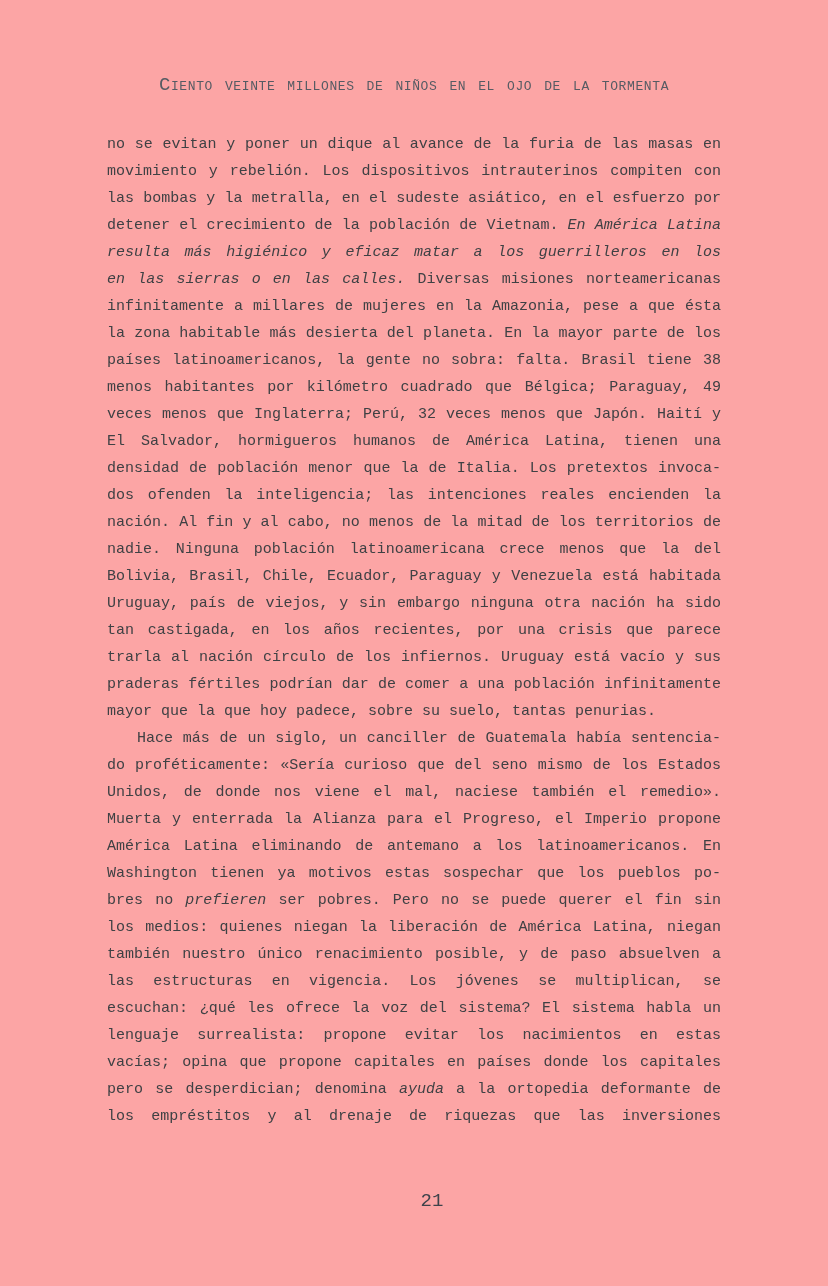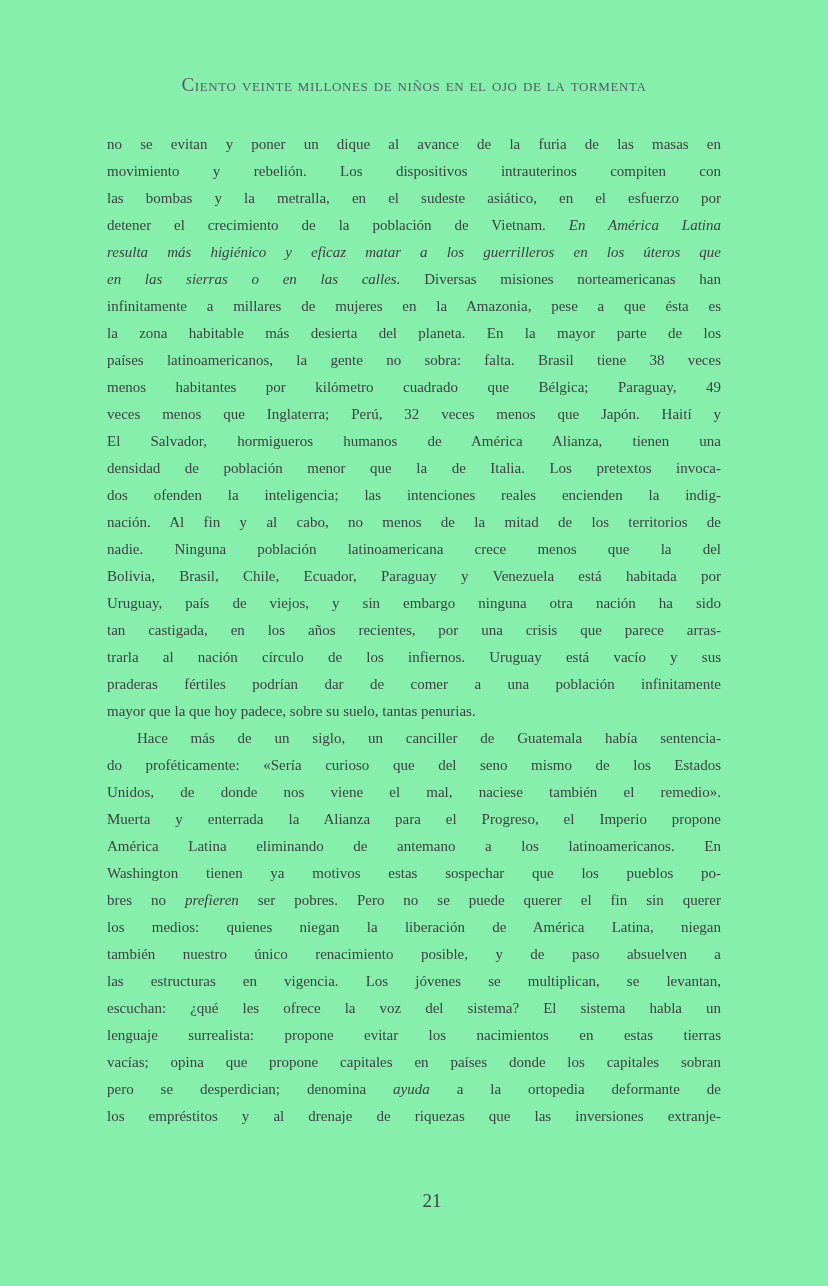--- a/index.html
+++ b/index.html
@@ -63,36 +63,36 @@
     left: 18px;
     width: 828px;
     text-align: center;
     font-size: 19px;
     color: #3f434b;
   }
 </style>
 </head>
 <body>
 
-<div class="page" style="background: #86efac;">
+<div class="page" style="background: #fca5a5; font-family: Liberation Mono, monospace;">
   <div class="running-header" style="color: rgb(86, 91, 99);">Ciento veinte millones de niños en el ojo de la tormenta</div>
 
   <div class="body-text" id="body-text" style="color: rgb(63, 65, 68);">
       <div class="line"><span>no se evitan y poner un dique al avance de la furia de las masas en</span></div>
       <div class="line"><span>movimiento y rebelión. Los dispositivos intrauterinos compiten con</span></div>
       <div class="line"><span>las bombas y la metralla, en el sudeste asiático, en el esfuerzo por</span></div>
       <div class="line"><span>detener el crecimiento de la población de Vietnam. </span><span class="italic">En América Latina</span></div>
       <div class="line"><span class="italic">resulta más higiénico y eficaz matar a los guerrilleros en los úteros que</span></div>
       <div class="line"><span class="italic">en las sierras o en las calles. </span><span>Diversas misiones norteamericanas han</span></div>
       <div class="line"><span>infinitamente a millares de mujeres en la Amazonia, pese a que ésta es</span></div>
       <div class="line"><span>la zona habitable más desierta del planeta. En la mayor parte de los</span></div>
       <div class="line"><span>países latinoamericanos, la gente no sobra: falta. Brasil tiene 38 veces</span></div>
       <div class="line"><span>menos habitantes por kilómetro cuadrado que Bélgica; Paraguay, 49</span></div>
       <div class="line"><span>veces menos que Inglaterra; Perú, 32 veces menos que Japón. Haití y</span></div>
-      <div class="line"><span>El Salvador, hormigueros humanos de América Alianza, tienen una</span></div>
+      <div class="line"><span>El Salvador, hormigueros humanos de América Latina, tienen una</span></div>
       <div class="line"><span>densidad de población menor que la de Italia. Los pretextos invoca-</span></div>
       <div class="line"><span>dos ofenden la inteligencia; las intenciones reales encienden la indig-</span></div>
       <div class="line"><span>nación. Al fin y al cabo, no menos de la mitad de los territorios de</span></div>
       <div class="line"><span>nadie. Ninguna población latinoamericana crece menos que la del</span></div>
       <div class="line"><span>Bolivia, Brasil, Chile, Ecuador, Paraguay y Venezuela está habitada por</span></div>
       <div class="line"><span>Uruguay, país de viejos, y sin embargo ninguna otra nación ha sido</span></div>
       <div class="line"><span>tan castigada, en los años recientes, por una crisis que parece arras-</span></div>
       <div class="line"><span>trarla al nación círculo de los infiernos. Uruguay está vacío y sus</span></div>
       <div class="line"><span>praderas fértiles podrían dar de comer a una población infinitamente</span></div>
       <div class="line para-end"><span>mayor que la que hoy padece, sobre su suelo, tantas penurias.</span></div>

